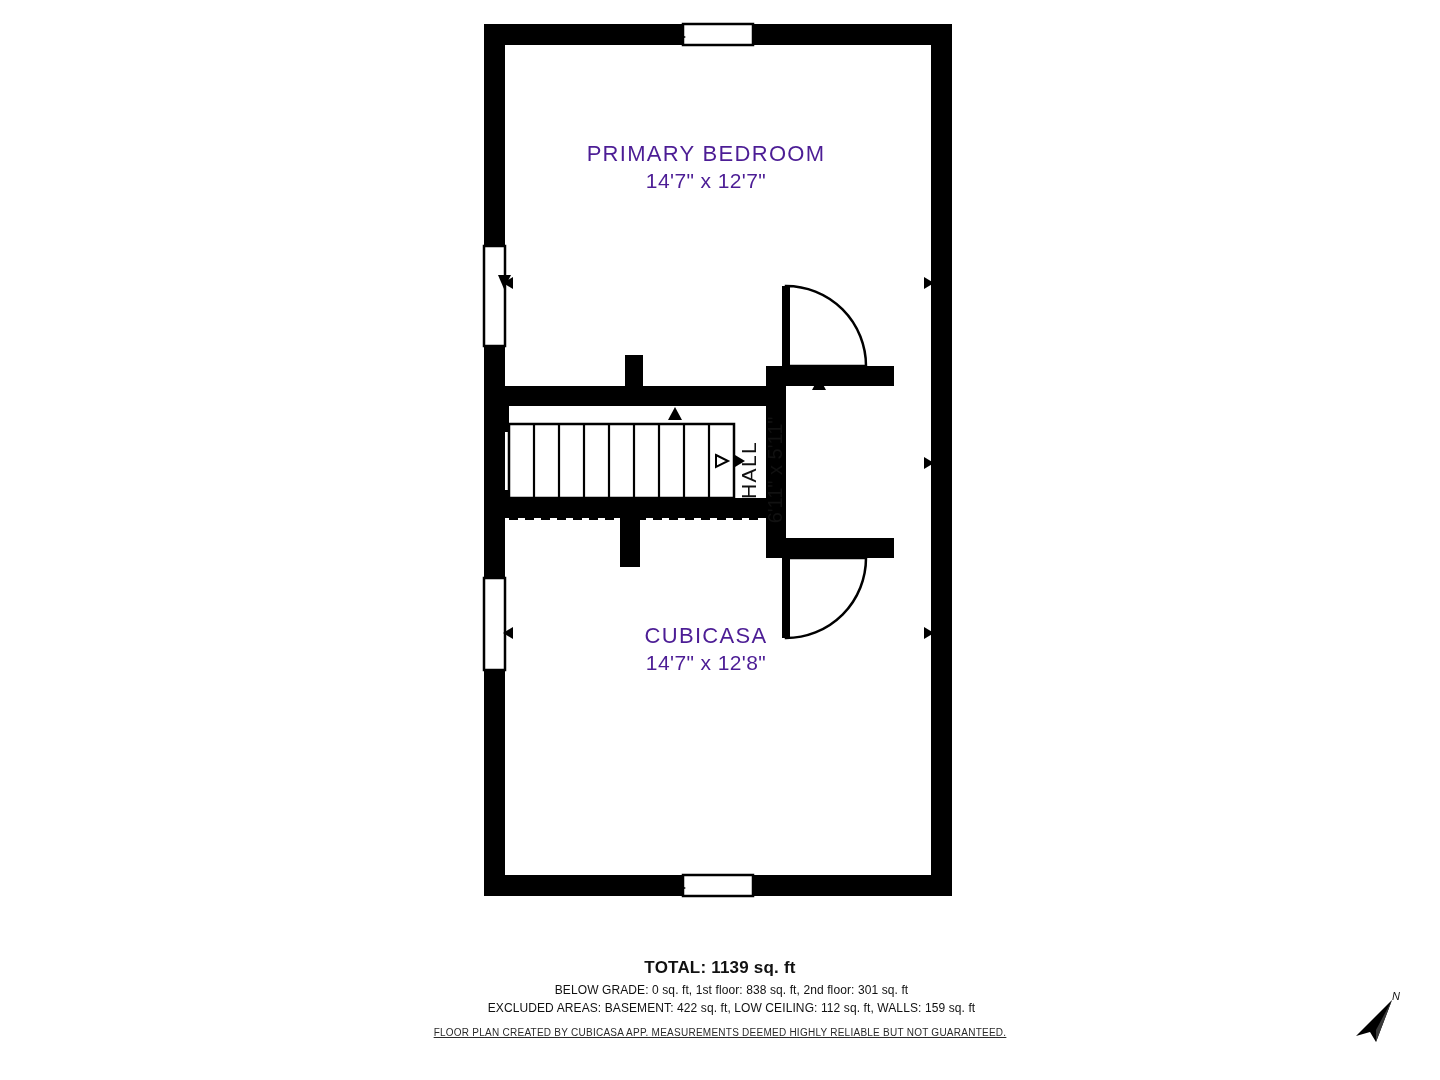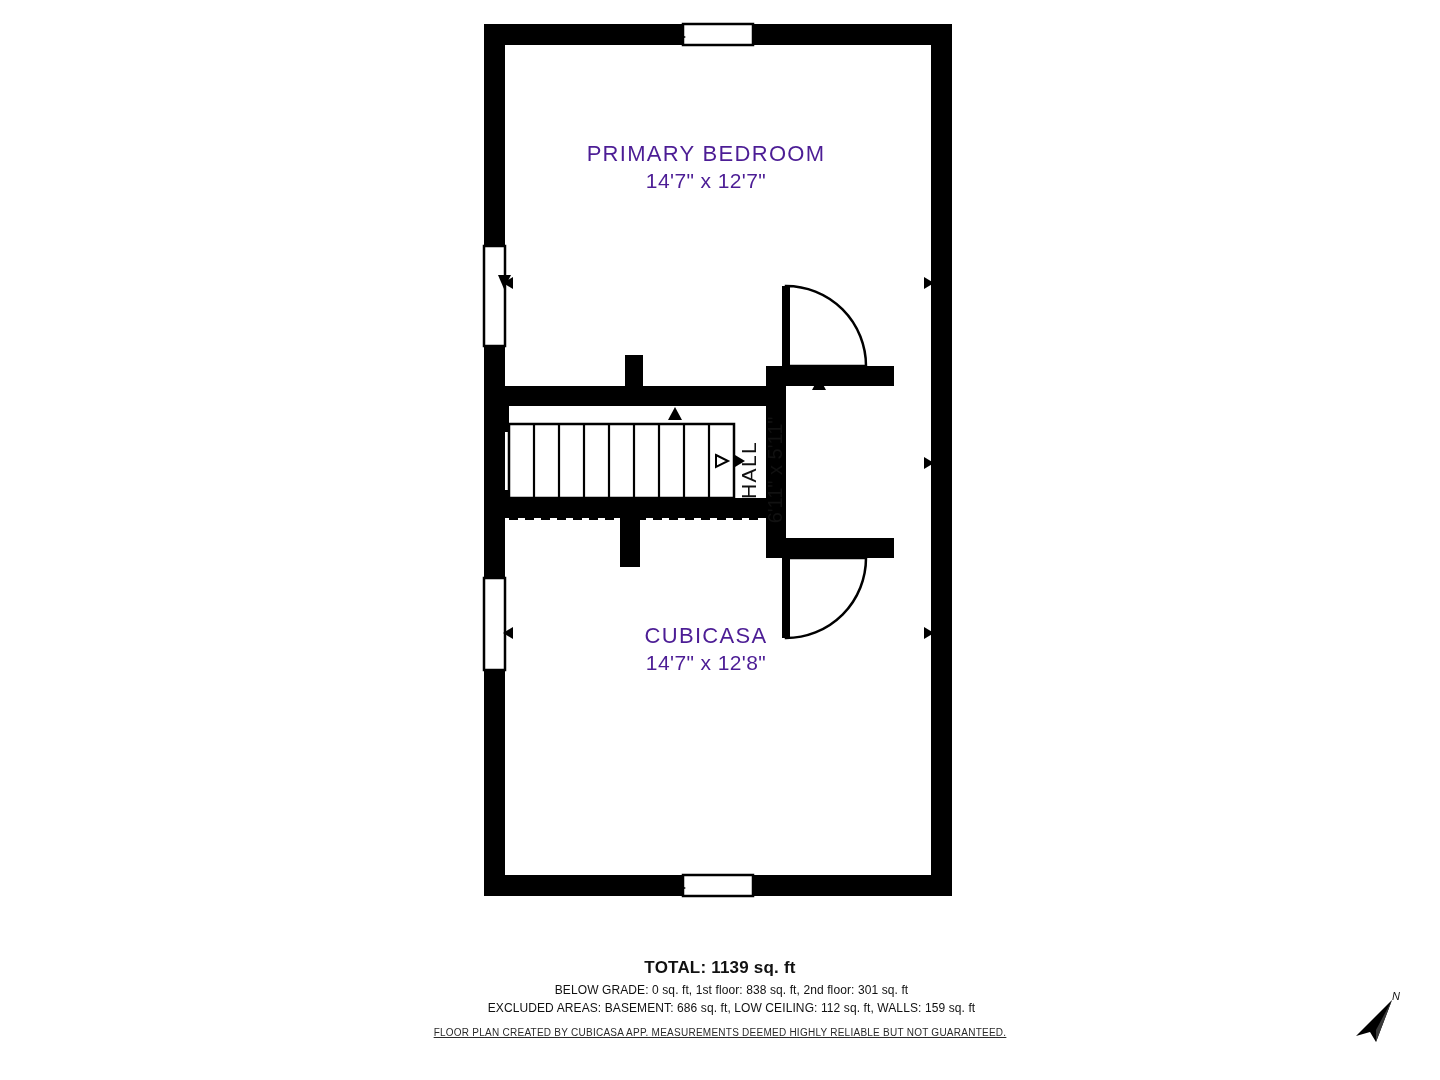--- a/index.html
+++ b/index.html
@@ -224,21 +224,21 @@
 </div>
 
 <div id="label-hall">
   <div class="rname">HALL</div>
   <div class="rdim">6'11" x 5'11"</div>
 </div>
 
 <div id="footer">
   <div class="total">TOTAL: 1139 sq. ft</div>
   <div class="line">BELOW GRADE: 0 sq. ft, 1st floor: 838 sq. ft, 2nd floor: 301 sq. ft</div>
-  <div class="line">EXCLUDED AREAS: BASEMENT: 686 sq. ft, LOW CEILING: 112 sq. ft, WALLS: 159 sq. ft</div>
+  <div class="line">EXCLUDED AREAS: BASEMENT: 422 sq. ft, LOW CEILING: 112 sq. ft, WALLS: 159 sq. ft</div>
   <div class="credit">FLOOR PLAN CREATED BY CUBICASA APP. MEASUREMENTS DEEMED HIGHLY RELIABLE BUT NOT GUARANTEED.</div>
 </div>
 
 <div id="compass">
   <span class="nlabel">N</span>
   <svg width="60" height="60" viewBox="0 0 60 60">
     <polygon points="50,8 14,44 28,40 34,50" fill="#000000"></polygon>
     <polygon points="50,8 34,50 34,38" fill="#3a3a3a"></polygon>
   </svg>
 </div>

